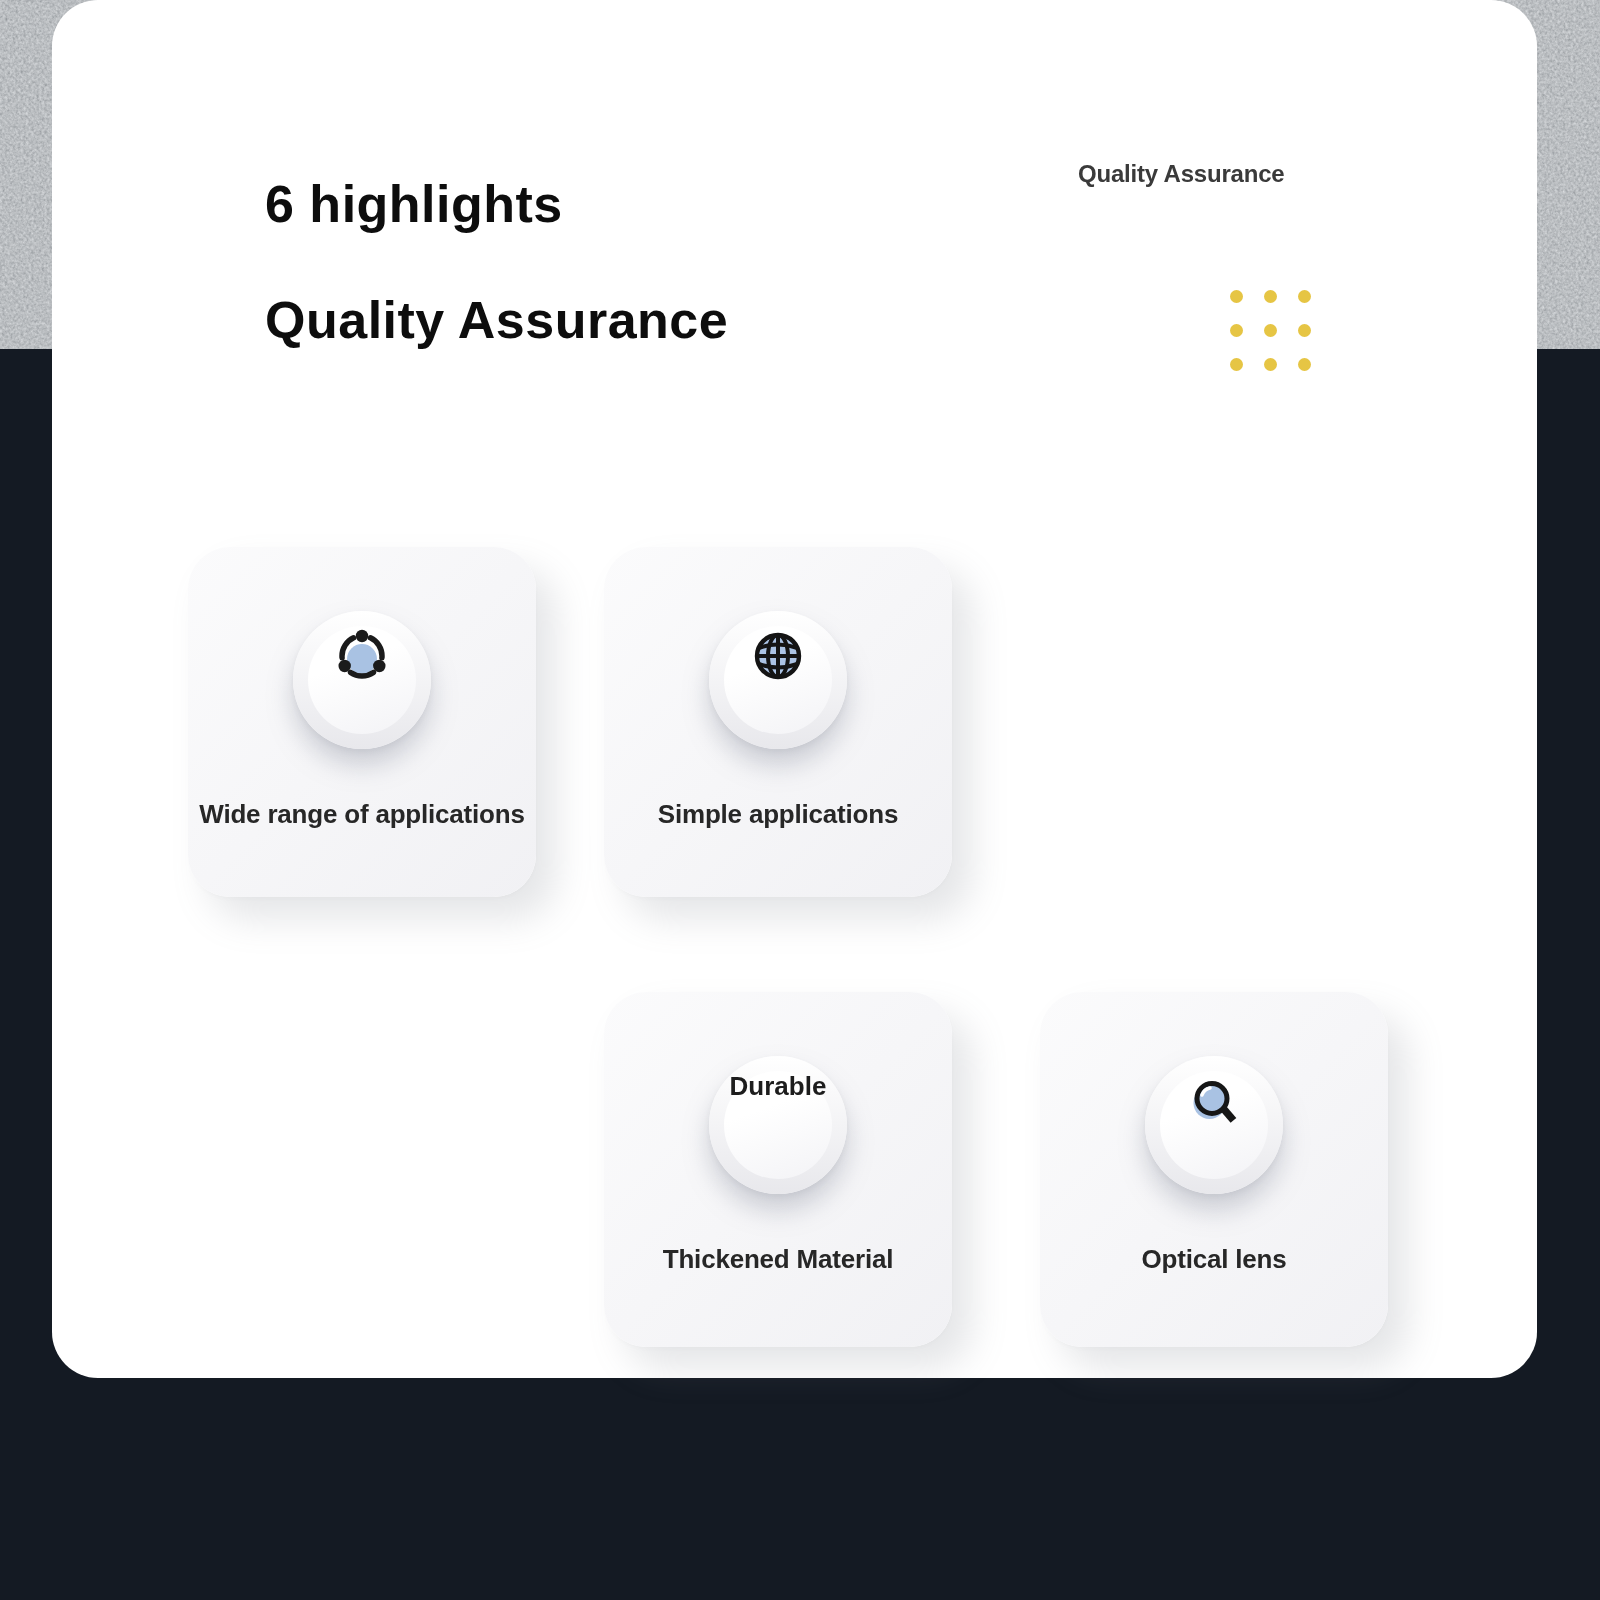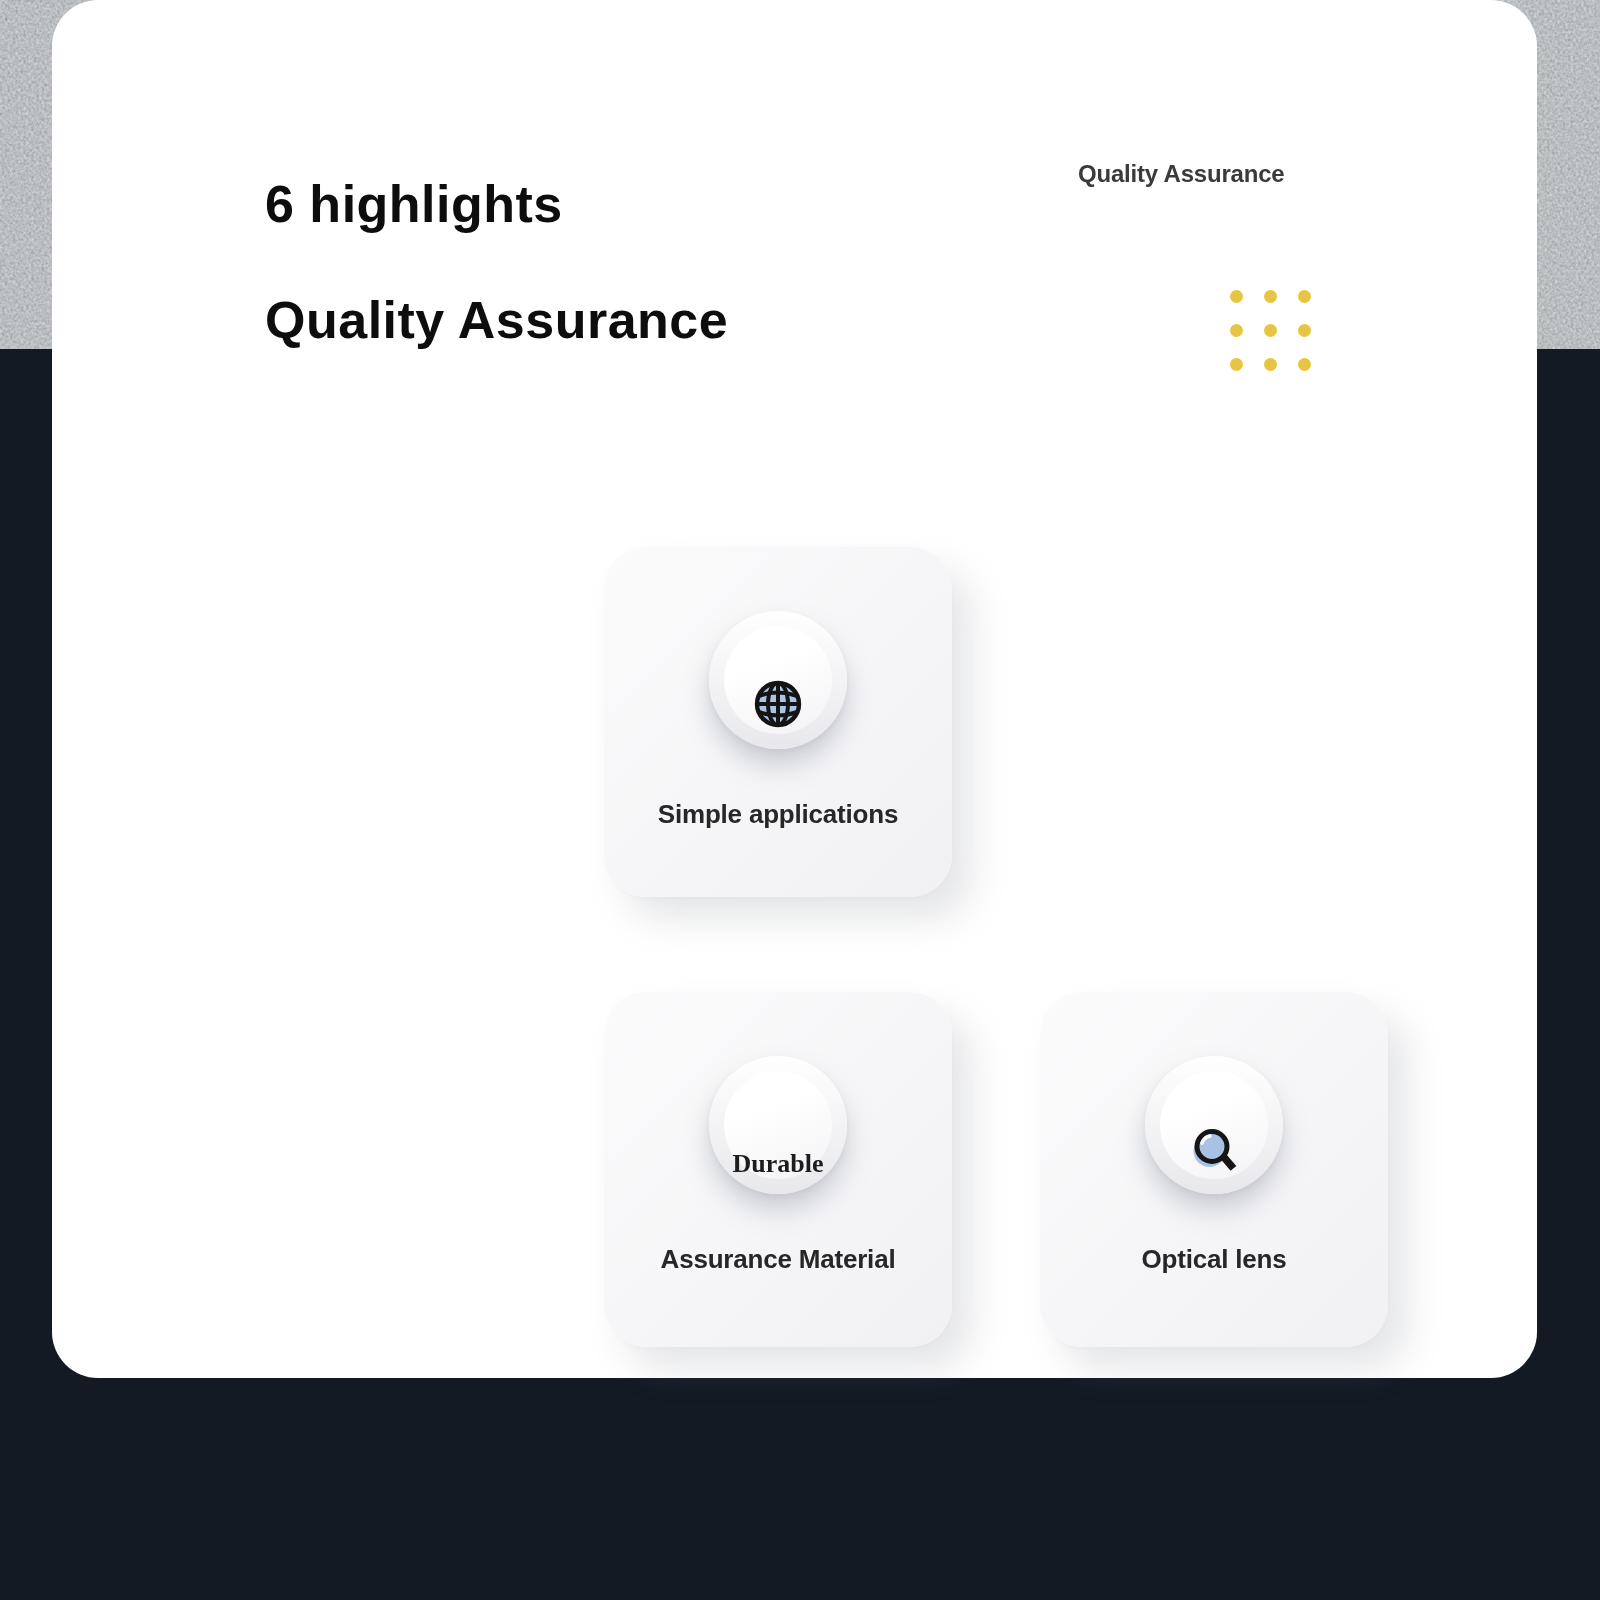--- a/index.html
+++ b/index.html
@@ -50,21 +50,21 @@
   .circle-outer {
     position:absolute; left:50%; top:64px; transform:translateX(-50%);
     width:138px; height:138px; border-radius:50%;
     background:linear-gradient(180deg,#ffffff 0%,#e8e8ec 100%);
     box-shadow:0 16px 26px rgba(123,128,145,0.35), 0 3px 6px rgba(0,0,0,0.05);
     display:flex; align-items:center; justify-content:center;
   }
   .circle-inner {
     width:108px; height:108px; border-radius:50%;
     background:linear-gradient(160deg,#ffffff 35%,#f3f3f6 100%);
-    display:flex; align-items:flex-end; justify-content:center;font-family:Liberation Serif, serif;
+    display:flex; align-items:flex-start; justify-content:center;
   }
   .circle-text {
     font-size:26px; font-weight:bold; color:#1d1d1d; white-space:nowrap;
   }
   .card-label {
     position:absolute; left:50%; transform:translateX(-50%); top:252px;
     font-size:26px; font-weight:bold; color:#272727; letter-spacing:-.2px;
     white-space:nowrap; text-align:center;
   }
   svg.icon { display:block; }
@@ -99,20 +99,34 @@
       <span class="dot"></span>
       <span class="dot"></span>
     <span class="dot"></span>
       <span class="dot"></span>
       <span class="dot"></span>
     <span class="dot"></span>
       <span class="dot"></span>
       <span class="dot"></span>
   </div>
 
+  <div class="card r1 c1">
+    <div class="circle-outer">
+      <div class="circle-inner">
+        <svg class="icon" width="60" height="60" viewBox="0 0 60 60">
+          <circle cx="30" cy="33" r="15" fill="#a9c2e3"></circle>
+          <circle cx="30" cy="30" r="20" fill="none" stroke="#1b1b1b" stroke-width="5.5" pathLength="360" stroke-dasharray="70 50" stroke-dashoffset="65" stroke-linecap="round"></circle>
+          <circle cx="47.3" cy="40" r="6.2" fill="#1b1b1b"></circle>
+          <circle cx="12.7" cy="40" r="6.2" fill="#1b1b1b"></circle>
+          <circle cx="30" cy="10" r="6.2" fill="#1b1b1b"></circle>
+        </svg>
+      </div>
+    </div>
+    <div class="card-label">Wide range of applications</div>
+  </div>
 
   <div class="card r1 c2">
     <div class="circle-outer">
       <div class="circle-inner">
         <svg class="icon" width="60" height="60" viewBox="0 0 60 60">
           <circle cx="30" cy="30" r="21" fill="#abc3e4" stroke="#141414" stroke-width="4.4"></circle>
           <ellipse cx="30" cy="30" rx="10" ry="21" fill="none" stroke="#141414" stroke-width="4"></ellipse>
           <path d="M9,30 H51" fill="none" stroke="#141414" stroke-width="4"></path>
           <path d="M30,9 V51" fill="none" stroke="#141414" stroke-width="4"></path>
           <path d="M10.6,22 Q30,15 49.4,22" fill="none" stroke="#141414" stroke-width="4"></path>
@@ -124,21 +138,21 @@
   </div>
 
 
 
   <div class="card r2 c2">
     <div class="circle-outer">
       <div class="circle-inner">
         <span class="circle-text">Durable</span>
       </div>
     </div>
-    <div class="card-label">Assurance Material</div>
+    <div class="card-label">Thickened Material</div>
   </div>
 
   <div class="card r2 c3">
     <div class="circle-outer">
       <div class="circle-inner">
         <svg class="icon" width="60" height="60" viewBox="0 0 60 60">
           <circle cx="25.5" cy="32" r="16" fill="#a9c2e3"></circle>
           <circle cx="28" cy="27.5" r="15" fill="#a9c2e3" stroke="#161616" stroke-width="5"></circle>
           <path d="M18,24 A10.5,10.5 0 0 1 26,17" fill="none" stroke="#ffffff" stroke-width="3.5" stroke-linecap="round"></path>
           <path d="M40.5,39 L47,46.5" fill="none" stroke="#161616" stroke-width="7.5" stroke-linecap="square"></path>

